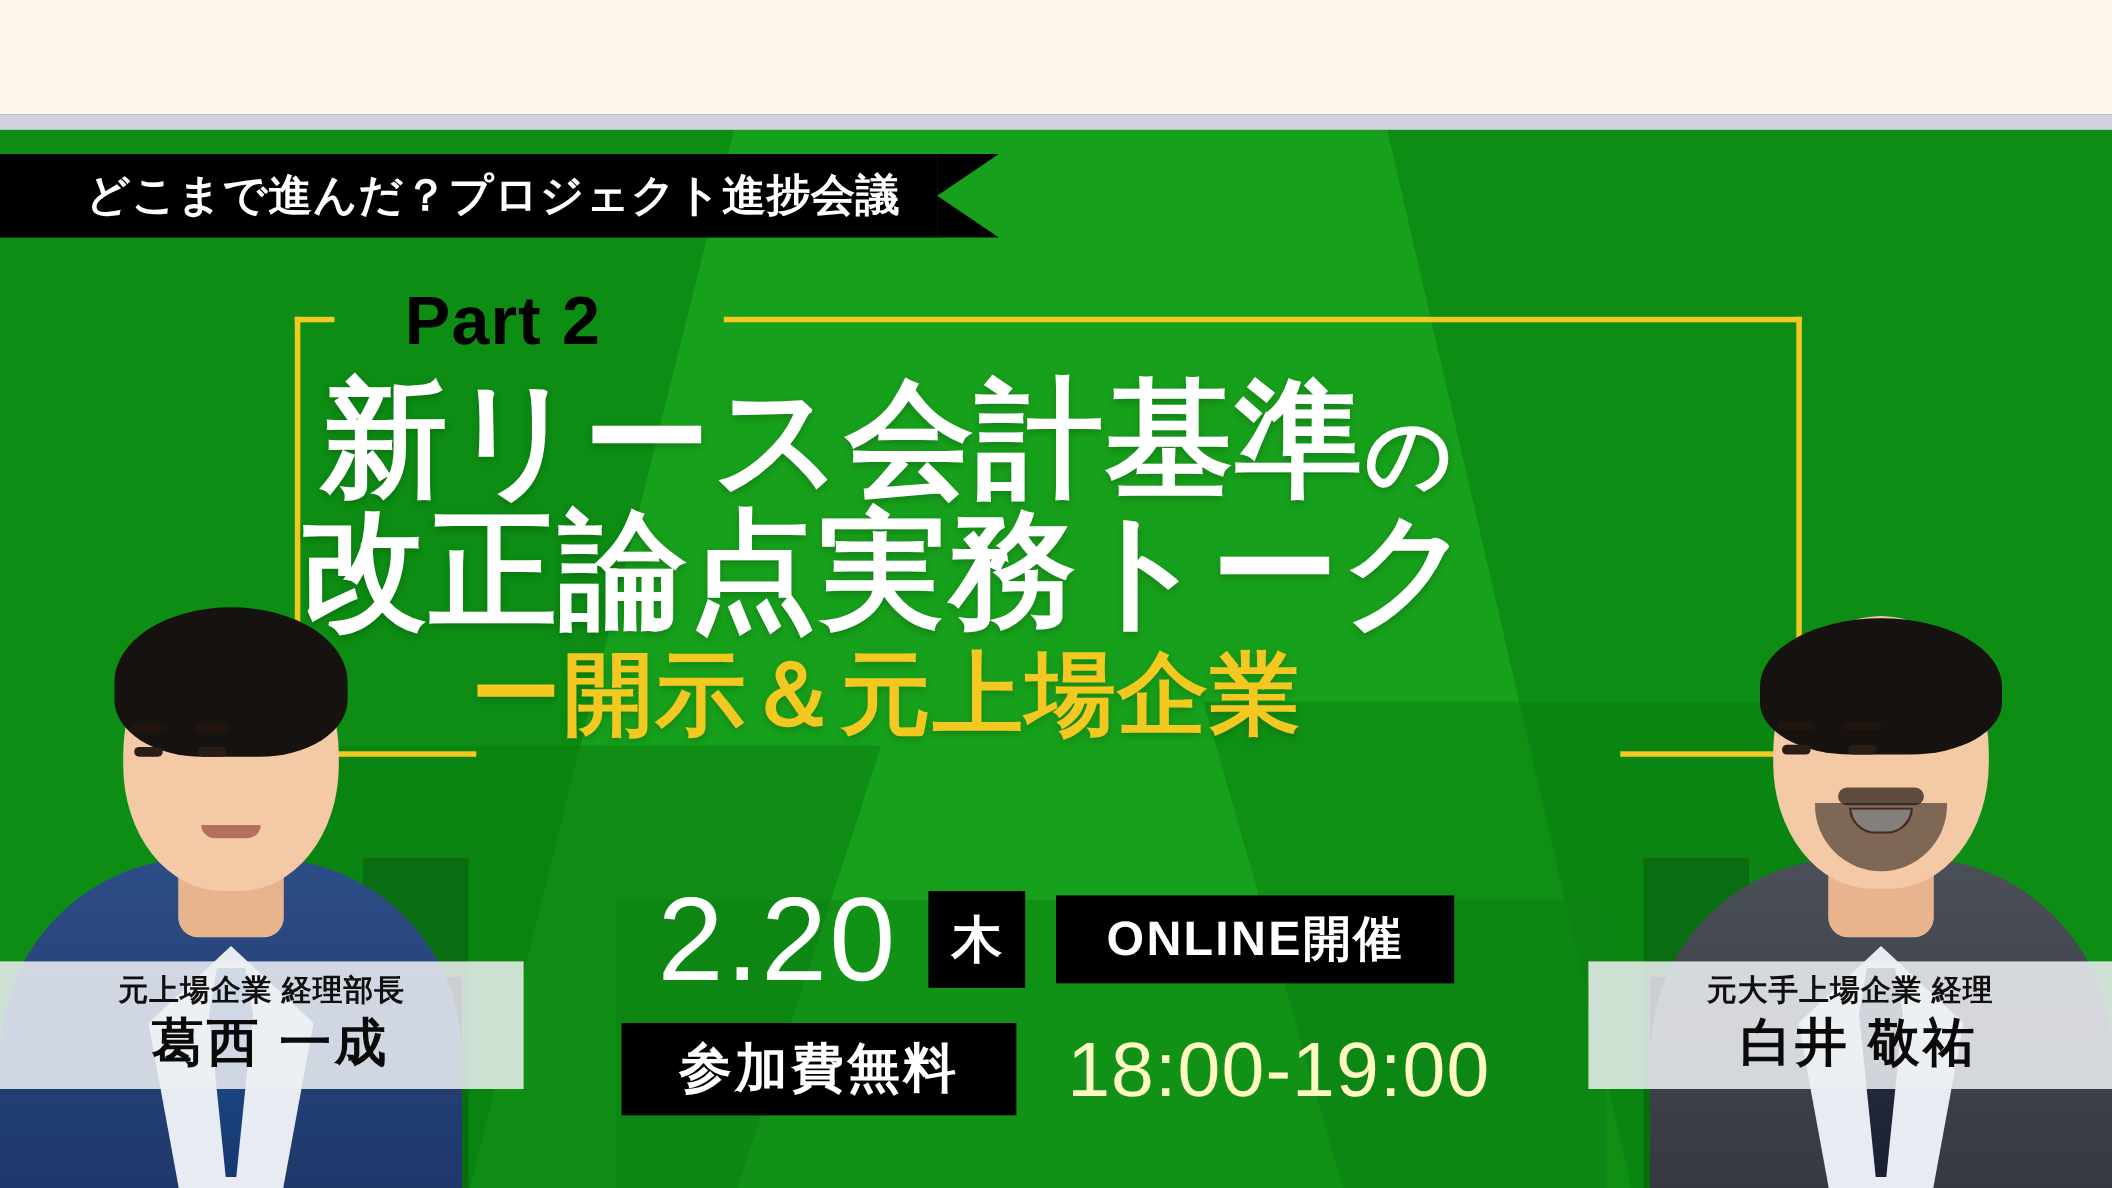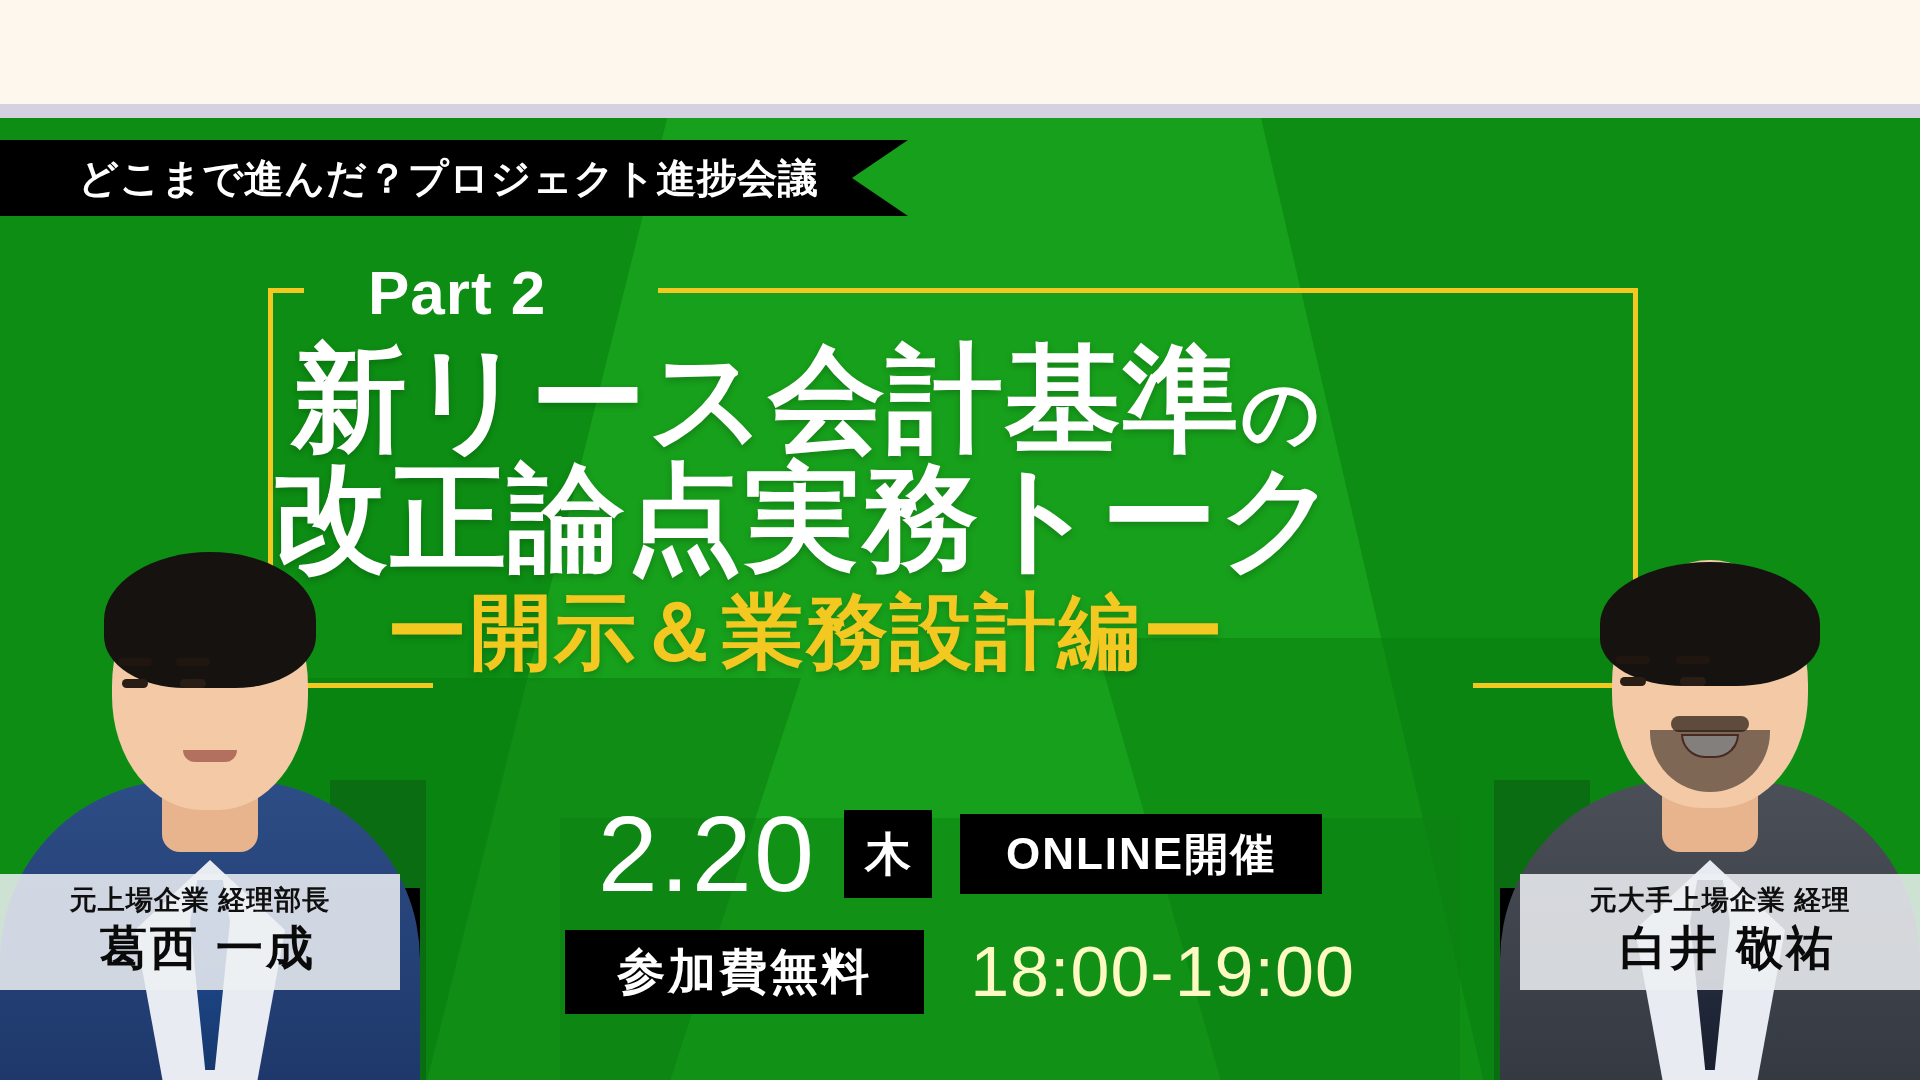--- a/index.html
+++ b/index.html
@@ -155,21 +155,21 @@
   .fl-top-left  { left: 0; top: 0; height: 5px; width: 36px; }
   .fl-left      { left: 0; top: 0; width: 5px; height: 400px; }
   .fl-right     { right: 0; top: 0; width: 5px; height: 400px; }
   .fl-bot-left  { left: 0; bottom: 0; height: 5px; width: 165px; }
   .fl-bot-right { right: 0; bottom: 0; height: 5px; width: 165px; }
 
   
   .part-label {
     position: absolute;
     left: 368px; top: 262px;
-    color: #ffffff;
+    color: #000000;
     font-size: 62px;
     font-weight: 700;
     letter-spacing: 1px;
     line-height: 1;
     z-index: 20;
     font-family: "Liberation Sans", sans-serif;
   }
 
   
   .title-block {
@@ -401,21 +401,21 @@
     width: 78px; height: 16px;
     border-radius: 10px;
     background: rgba(30,22,16,.7);
     bottom: 348px;
   }
 
   
   .nameplate {
     position: absolute;
     bottom: 90px;
-    width: 400px;
+    width: 476px;
     background: rgba(238,240,243,.86);
     padding: 10px 0 14px 0;
     text-align: center;
     z-index: 18;
   }
   .nameplate-left { left: 0; }
   .nameplate-right { right: 0; }
   .sp-role {
     color: #0f0f0f;
     font-size: 27px;
@@ -504,21 +504,21 @@
     <div class="frame-line fl-bot-right"></div>
   </div>
 
   <div class="part-label">Part 2</div>
 
   <div class="title-block">
     <div class="title-line">
       <span>新リース会計基準</span><span class="small">の</span>
     </div>
     <div class="title-line">改正論点実務トーク</div>
-    <div class="subtitle-line">ー開示＆業務設計編ー</div>
+    <div class="subtitle-line">ー開示＆元上場企業</div>
   </div>
 
   <div class="info-row-1">
     <span class="date-main">2.20</span>
     <span class="day-badge">木</span>
     <span class="online-badge">ONLINE開催</span>
   </div>
 
   <div class="info-row-2">
     <span class="free-badge">参加費無料</span>

